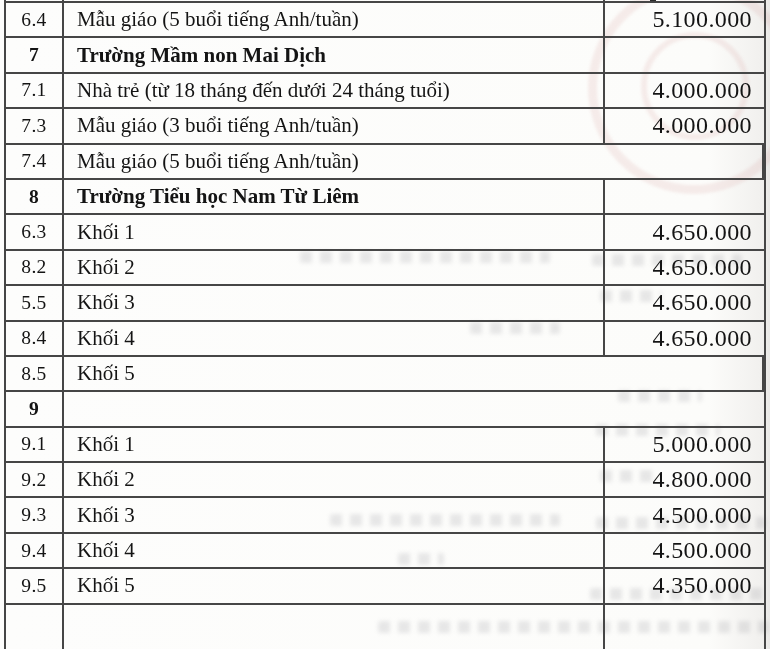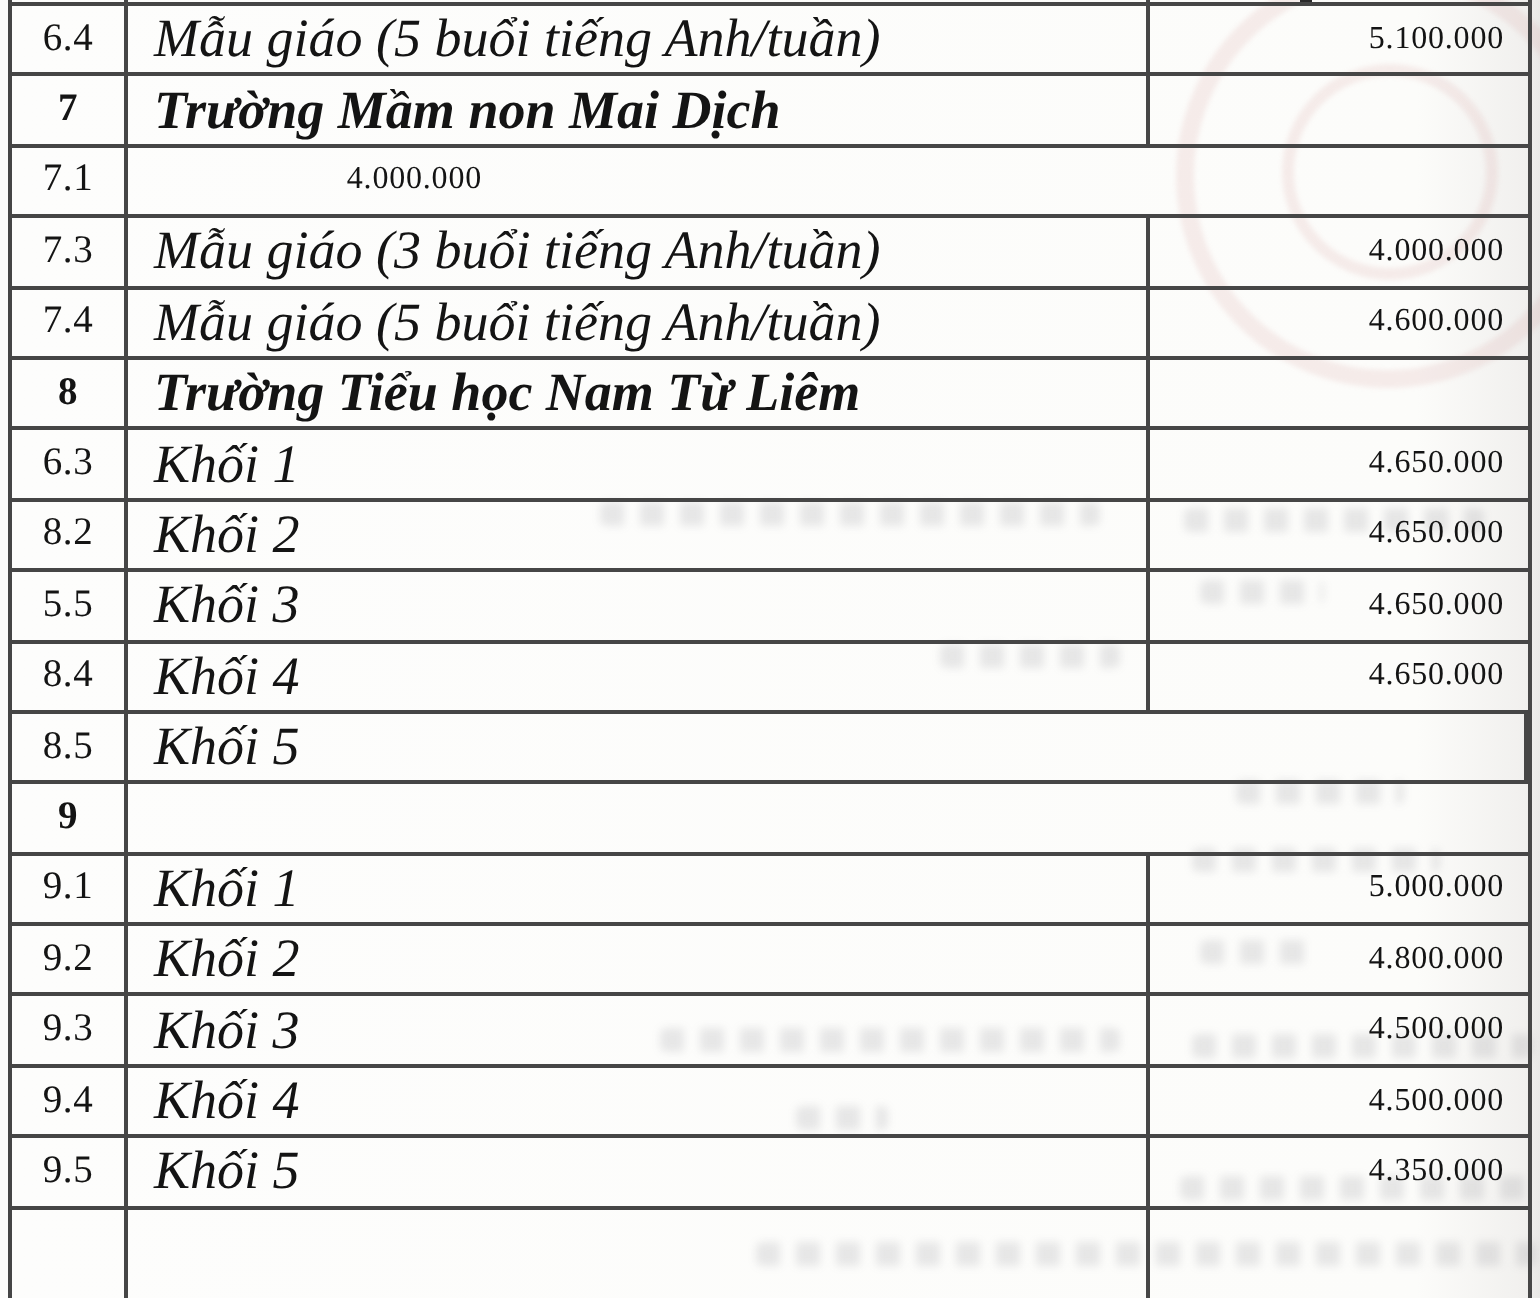--- a/index.html
+++ b/index.html
@@ -23,25 +23,25 @@
   .row{display:flex;height:35.4px;border-bottom:2px solid var(--line);}
   .row.partial-top{height:35px;}
   .row.partial-bottom{height:45px;border-bottom:none;}
   .cell{display:flex;align-items:center;}
   .cell-no{
     width:58px;justify-content:center;border-right:2px solid var(--line);
     font-size:19.5px;letter-spacing:.3px;
   }
   .cell-desc{
     flex:1;border-right:2px solid var(--line);
-    padding-left:13px;font-size:27px;font-style:italic;
+    padding-left:13px;font-size:21px;
   }
   .cell-amt{
-    width:189px;justify-content:flex-end;
-    padding-right:12px;font-size:16px;letter-spacing:.4px;
+    width:159px;justify-content:flex-end;
+    padding-right:12px;font-size:24px;letter-spacing:.4px;
   }
   .row.section .cell-no,
   .row.section .cell-desc{font-weight:700;}
   
   .stamp-ring{
     position:absolute;border-radius:50%;
     border:9px solid rgba(205,140,140,.15);
     filter:blur(1.4px);pointer-events:none;
   }
   .stamp-ring.outer{left:588px;top:-18px;width:212px;height:212px;}
@@ -90,34 +90,34 @@
     </div>
 
     <div class="row section">
       <div class="cell cell-no">7</div>
       <div class="cell cell-desc">Trường Mầm non Mai Dịch</div>
       <div class="cell cell-amt"></div>
     </div>
 
     <div class="row">
       <div class="cell cell-no">7.1</div>
+      <div class="cell cell-desc">Nhà trẻ (từ 18 tháng đến dưới 24 tháng tuổi)</div>
       <div class="cell cell-amt">4.000.000</div>
     </div>
 
 
     <div class="row">
       <div class="cell cell-no">7.3</div>
       <div class="cell cell-desc">Mẫu giáo (3 buổi tiếng Anh/tuần)</div>
       <div class="cell cell-amt">4.000.000</div>
     </div>
 
     <div class="row">
       <div class="cell cell-no">7.4</div>
       <div class="cell cell-desc">Mẫu giáo (5 buổi tiếng Anh/tuần)</div>
-      <div class="cell cell-amt">4.600.000</div>
     </div>
 
     <div class="row section">
       <div class="cell cell-no">8</div>
       <div class="cell cell-desc">Trường Tiểu học Nam Từ Liêm</div>
       <div class="cell cell-amt"></div>
     </div>
 
     <div class="row">
       <div class="cell cell-no">6.3</div>

